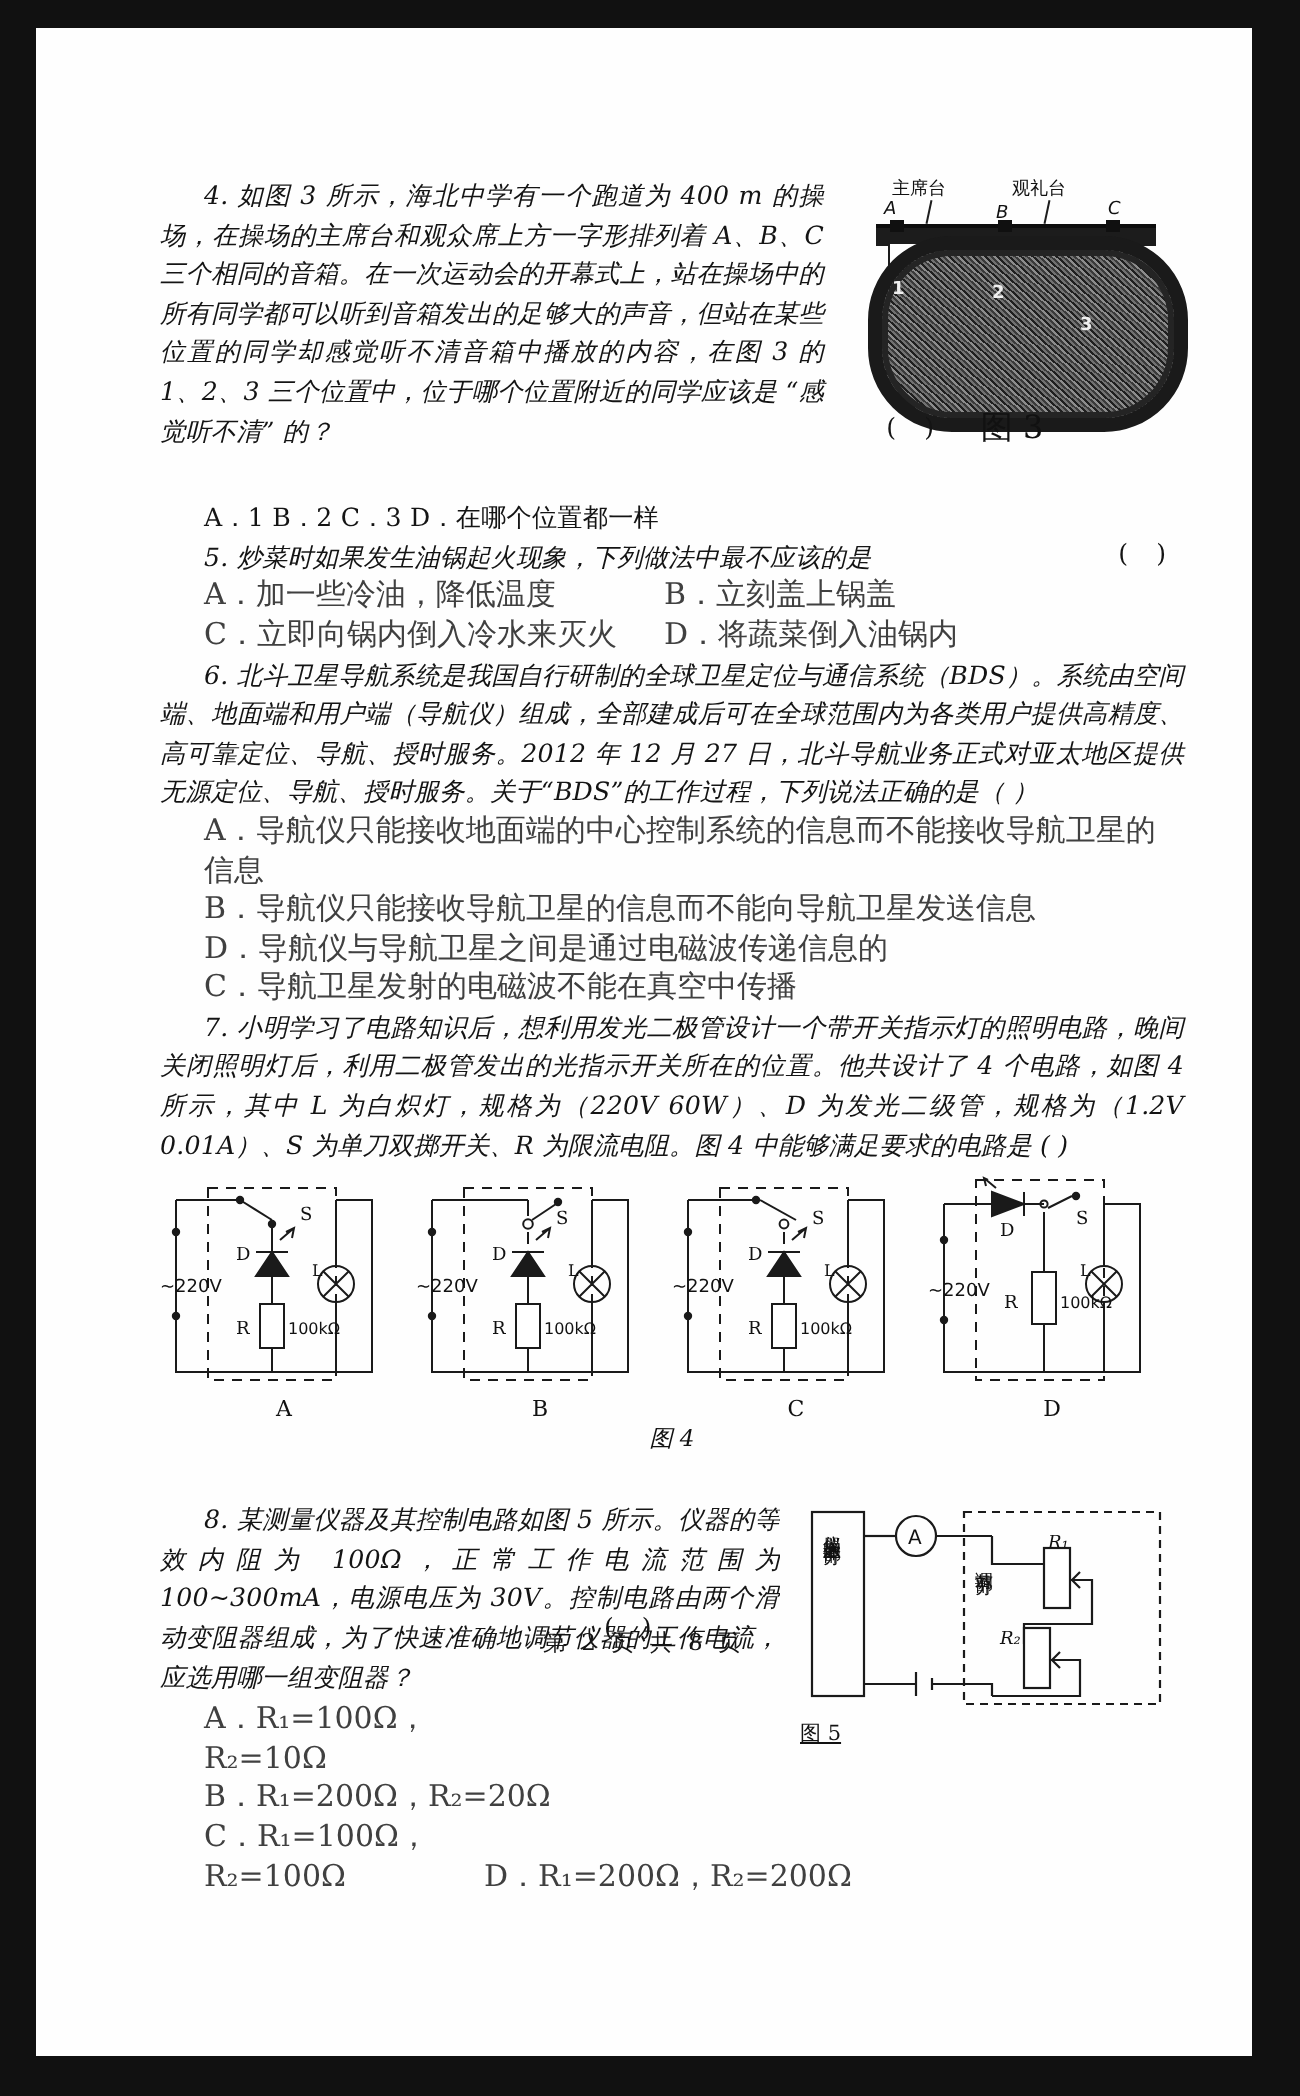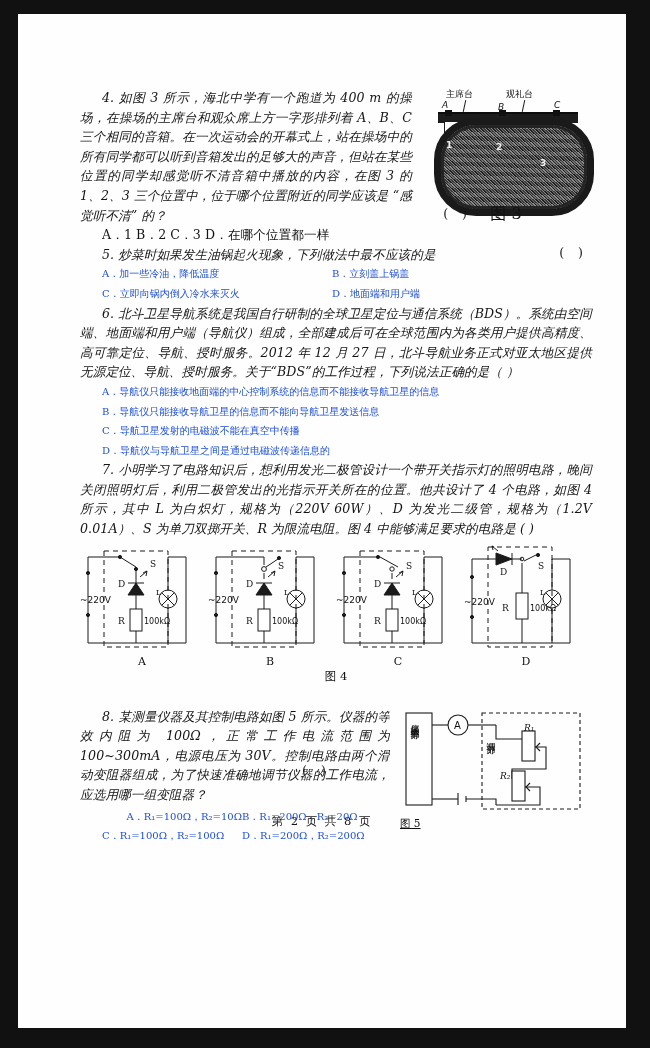--- a/index.html
+++ b/index.html
@@ -30,23 +30,23 @@
     font-size:12.6px;
     line-height:19.6px;
     color:#141414;
     letter-spacing:0.1px;
     text-align:justify;
     font-family:"DejaVu Serif","Liberation Serif",serif;
   }
   p.ind{ text-indent:22px;font-style:italic; }
   .optrow{
     margin:0;
-    font-size:10px;
+    font-size:15px;
     line-height:19.6px;
-    color:#1d4ed8;
+    color:#404040;
     padding-left:22px;
   }
   .optrow span.o{ display:inline-block; }
   .wrapfig{
     float:right;
     width:172px;
     margin:0 0 14px 8px;
   }
   
   .fig3{ position:relative;width:172px;height:128px; }
@@ -83,21 +83,21 @@
   .fig4wrap{ position:relative; width:512px; height:132px; margin-top:4px;}
   .ckt{ position:absolute; top:0; width:124px; height:116px; }
   .ckt svg{ display:block; }
   .cktlabel{
     position:absolute; top:112px; width:124px; text-align:center;
     font-size:11px; color:#111;
     font-family:"DejaVu Serif","Liberation Serif",serif;
   }
   .fig4cap{
     position:absolute; top:126px; left:0; width:512px;
-    text-align:center; font-size:11.5px; color:#111;
+    text-align:center; font-size:11.5px; color:#111;font-style:italic;
   }
   
   .fig5{ position:relative; width:186px; height:126px; }
   .fig5cap{
     position:absolute; left:0; top:108px; width:186px;
     font-size:10.5px; color:#111;text-decoration:underline;
   }
   .vtext{
     writing-mode:vertical-rl;
     text-orientation:upright;
@@ -155,38 +155,38 @@
         <div class="lbl" style="left:120px;top:70px;color:#efefef;font-weight:bold;">3</div>
 
         <div class="figcap" style="top:116px;">图 3</div>
       </div>
     </div>
 
     <p class="tx ind">4. 如图 3 所示，海北中学有一个跑道为 400 m 的操场，在操场的主席台和观众席上方一字形排列着 A、B、C 三个相同的音箱。在一次运动会的开幕式上，站在操场中的所有同学都可以听到音箱发出的足够大的声音，但站在某些位置的同学却感觉听不清音箱中播放的内容，在图 3 的 1、2、3 三个位置中，位于哪个位置附近的同学应该是 “感觉听不清” 的？</p>
     <div style="position:relative;height:0;">
       <span style="position:absolute;right:120px;top:-19px;font-size:12.6px;letter-spacing:5px;color:#141414;">(      )</span>
     </div>
-    <p class="tx" style="padding-left:22px;">A．1    B．2    C．3    D．在哪个位置都一样</p>
+    <p class="tx" style="padding-left:22px;margin-top:24px;">A．1    B．2    C．3    D．在哪个位置都一样</p>
 
     <div style="position:relative;">
       <p class="tx ind">5. 炒菜时如果发生油锅起火现象，下列做法中最不应该的是</p>
       <span style="position:absolute;right:4px;top:0px;font-size:12.6px;letter-spacing:5px;color:#141414;">(      )</span>
     </div>
     <div class="optrow">
       <span class="o" style="width:230px;">A．加一些冷油，降低温度</span><span class="o">B．立刻盖上锅盖</span>
     </div>
     <div class="optrow">
-      <span class="o" style="width:230px;">C．立即向锅内倒入冷水来灭火</span><span class="o">D．地面端和用户端</span>
+      <span class="o" style="width:230px;">C．立即向锅内倒入冷水来灭火</span><span class="o">D．将蔬菜倒入油锅内</span>
     </div>
 
     <p class="tx ind">6. 北斗卫星导航系统是我国自行研制的全球卫星定位与通信系统（BDS）。系统由空间端、地面端和用户端（导航仪）组成，全部建成后可在全球范围内为各类用户提供高精度、高可靠定位、导航、授时服务。2012 年 12 月 27 日，北斗导航业务正式对亚太地区提供无源定位、导航、授时服务。关于“BDS”的工作过程，下列说法正确的是（      ）</p>
     <p class="optrow">A．导航仪只能接收地面端的中心控制系统的信息而不能接收导航卫星的信息</p>
     <p class="optrow">B．导航仪只能接收导航卫星的信息而不能向导航卫星发送信息</p>
+    <p class="optrow">D．导航仪与导航卫星之间是通过电磁波传递信息的</p>
     <p class="optrow">C．导航卫星发射的电磁波不能在真空中传播</p>
-    <p class="optrow">D．导航仪与导航卫星之间是通过电磁波传递信息的</p>
 
     <p class="tx ind">7. 小明学习了电路知识后，想利用发光二极管设计一个带开关指示灯的照明电路，晚间关闭照明灯后，利用二极管发出的光指示开关所在的位置。他共设计了 4 个电路，如图 4 所示，其中 L 为白炽灯，规格为（220V   60W）、D 为发光二级管，规格为（1.2V  0.01A）、S 为单刀双掷开关、R 为限流电阻。图 4 中能够满足要求的电路是    (      )</p>
 
     <div class="fig4wrap">
 
       <div class="ckt" style="left:0px;">
         <svg width="124" height="116" viewBox="0 0 124 116">
           <g fill="none" stroke="#1a1a1a" stroke-width="1">
             <rect x="24" y="8" width="64" height="96" stroke-dasharray="5 4"></rect>
             <path d="M8 14 L8 100 L106 100 L106 14 L88 14"></path>
@@ -354,21 +354,21 @@
           <div style="position:absolute;left:86px;top:26px;height:58px;" class="vtext">调节部分</div>
           <div class="fig5cap">图 5</div>
         </div>
       </div>
 
       <div style="position:relative;margin-top:32px;">
         <p class="tx ind" style="overflow:hidden;">8. 某测量仪器及其控制电路如图 5 所示。仪器的等效内阻为 100Ω，正常工作电流范围为 100~300mA，电源电压为 30V。控制电路由两个滑动变阻器组成，为了快速准确地调节仪器的工作电流，应选用哪一组变阻器？</p>
         <span style="position:absolute;left:222px;top:56px;font-size:12.6px;letter-spacing:5px;color:#141414;">(      )</span>
       </div>
       <div class="optrow" style="margin-top:2px;">
-        <span class="o" style="width:140px;text-align:right;">A．R₁=100Ω，R₂=10Ω</span><span class="o">B．R₁=200Ω，R₂=20Ω</span>
+        <span class="o" style="width:140px;">A．R₁=100Ω，R₂=10Ω</span><span class="o">B．R₁=200Ω，R₂=20Ω</span>
       </div>
       <div class="optrow">
         <span class="o" style="width:140px;">C．R₁=100Ω，R₂=100Ω</span><span class="o">D．R₁=200Ω，R₂=200Ω</span>
       </div>
       <div class="clr"></div>
     </div>
 
   </div>
 
   <div class="pagenum"><span>第 2 页 共 8 页</span></div>

